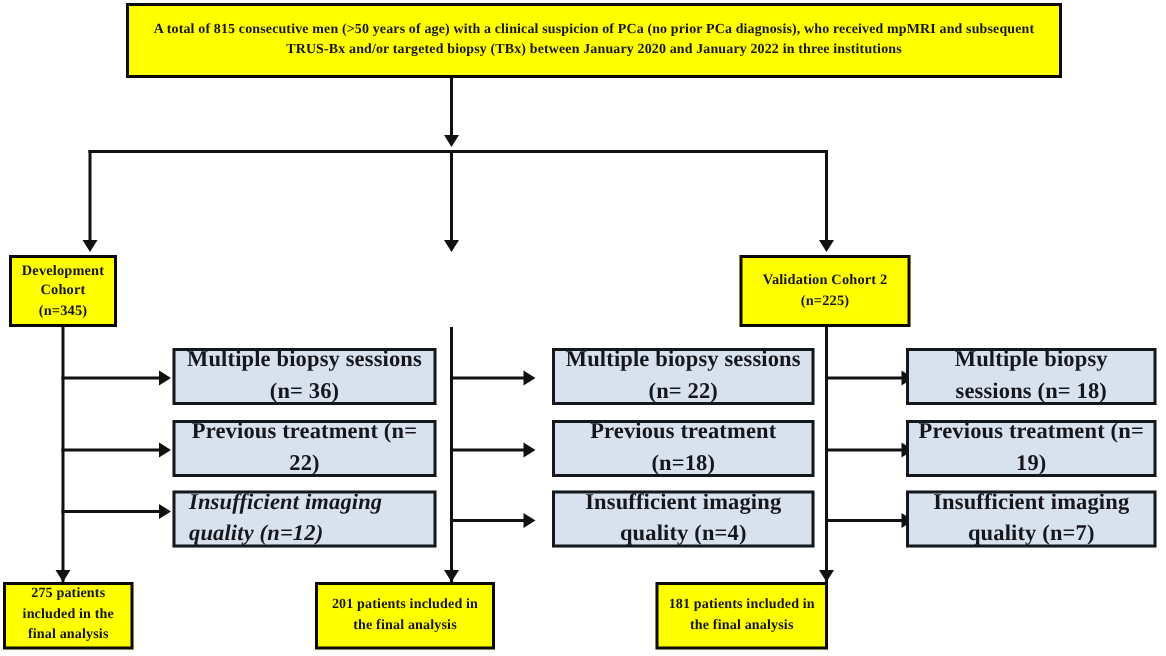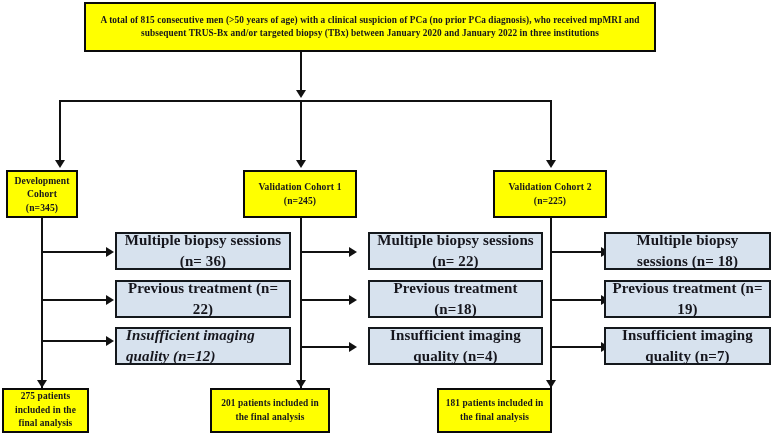--- a/index.html
+++ b/index.html
@@ -46,21 +46,21 @@
     font-style: italic;
   }
   .box.leftalign .inner {
     padding-left: 9px;
   }
 
   
   #header-box {
     left: 84px;
     top: 2px;
-    width: 572px;
+    width: 624px;
     height: 50px;
     font-size: 9.3px;
   }
 
   
   .cohort-box {
     top: 170px;
     height: 48px;
     font-size: 9.6px;
   }
@@ -140,26 +140,20 @@
 
   <div class="vline" style="left:550px; top:100px; height:62px;"></div>
   <div class="arrowhead-down" style="left:546px; top:160px;"></div>
 
   <div class="box yellow cohort-box" id="cohort-box-0">
     <span class="inner">
       <span>Development Cohort</span><br>
       <span>(n=345)</span>
     </span>
   </div>
-  <div class="box yellow cohort-box" id="cohort-box-1">
-    <span class="inner">
-      <span>Validation Cohort 1</span><br>
-      <span>(n=245)</span>
-    </span>
-  </div>
   <div class="box yellow cohort-box" id="cohort-box-2">
     <span class="inner">
       <span>Validation Cohort 2</span><br>
       <span>(n=225)</span>
     </span>
   </div>
 
   <div class="vline" style="left:41px; top:218px; height:172px;"></div>
   <div class="arrowhead-down" style="left:37px; top:380px;"></div>
 

